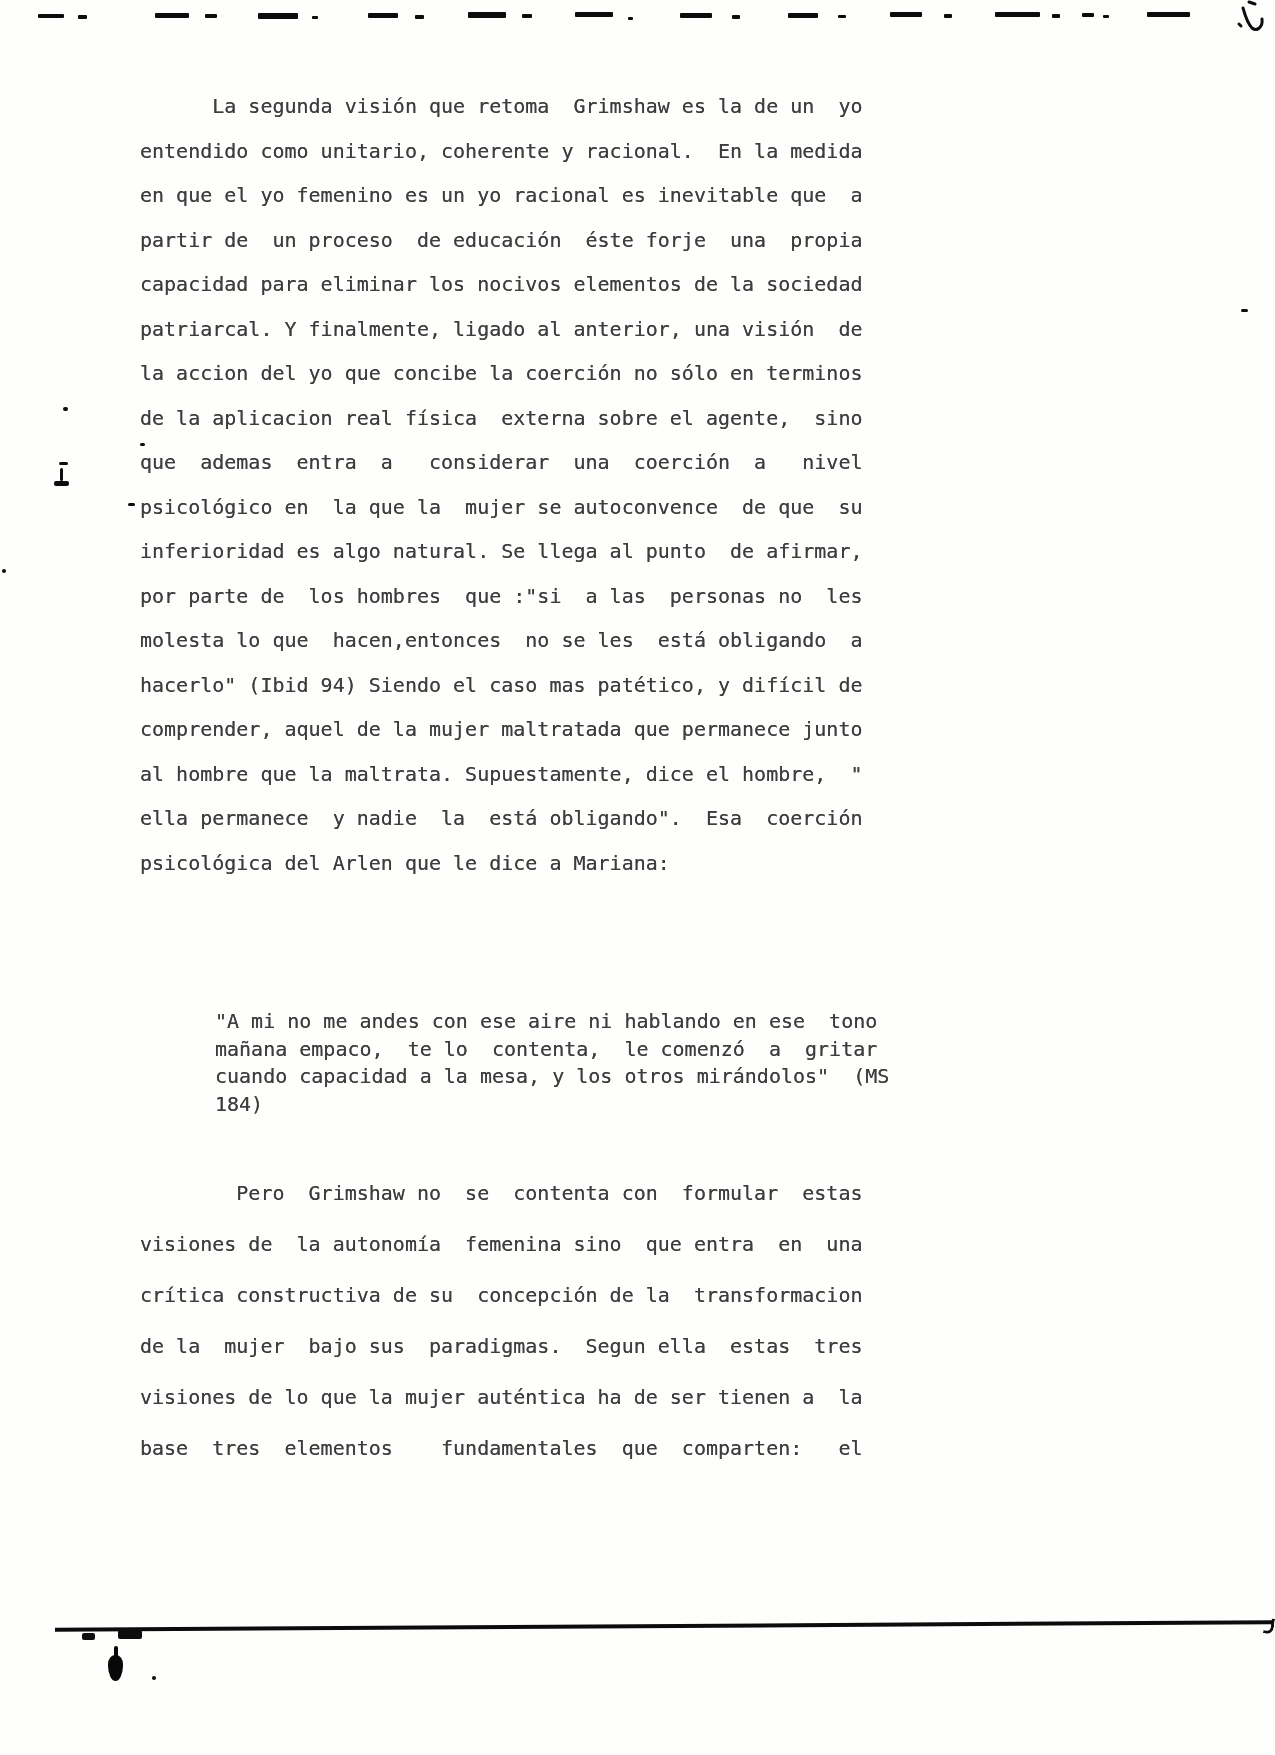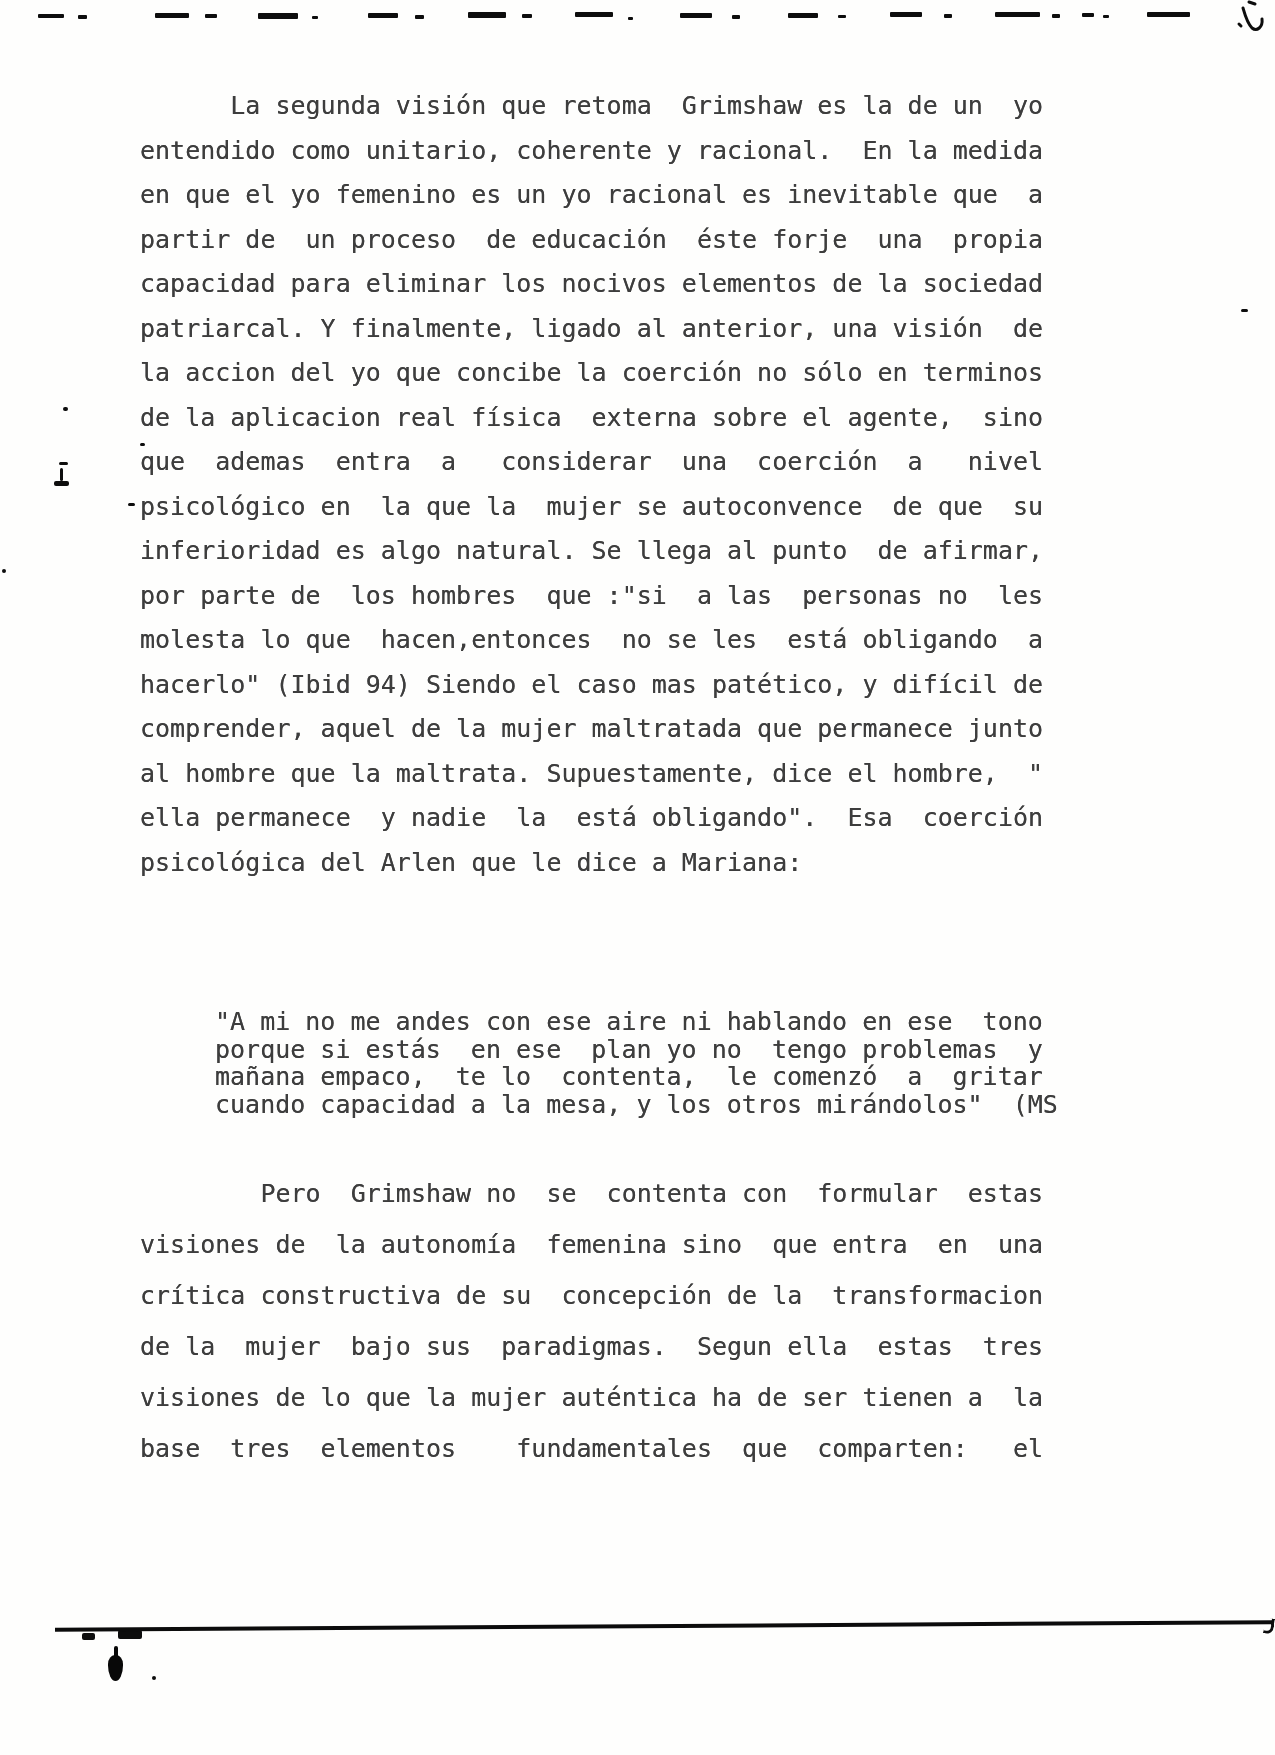--- a/index.html
+++ b/index.html
@@ -9,21 +9,21 @@
     margin:0 auto;
     background:#fefefd;
     overflow:hidden;
     font-family:"DejaVu Sans Mono","Liberation Mono",monospace;
     color:#232323;
   }
   
   .para{
     position:absolute;
     white-space:pre;
-    font-size:25px;
+    font-size:20px;
     letter-spacing:0;
     -webkit-font-smoothing:none;
   }
   .para .line{white-space:pre;}
   #p1{top:84px;left:140px;line-height:44.5px;}
   #quote{top:1008px;left:215px;line-height:27.5px;}
   #p2{top:1168px;left:140px;line-height:51px;}
   
   .line{opacity:.88;text-shadow:0 0 .4px #555;}
   
@@ -81,21 +81,21 @@
     </div>
 
   <svg id="hand-mark" width="46" height="40" viewBox="0 0 46 40">
       <path d="M15 8 C17 15 19 23 24 28 C29 32 35 27 34 19" fill="none" stroke="#0d0d0d" stroke-width="3" stroke-linecap="round"></path>
       <path d="M21 2 L27 4" fill="none" stroke="#0d0d0d" stroke-width="3" stroke-linecap="round"></path>
       <path d="M11 24 L13 26" fill="none" stroke="#0d0d0d" stroke-width="3" stroke-linecap="round"></path>
     </svg>
 
   <div id="text-root">
       <div class="para" id="p1"><div class="line">      La segunda visión que retoma  Grimshaw es la de un  yo</div><div class="line">entendido como unitario, coherente y racional.  En la medida</div><div class="line">en que el yo femenino es un yo racional es inevitable que  a</div><div class="line">partir de  un proceso  de educación  éste forje  una  propia</div><div class="line">capacidad para eliminar los nocivos elementos de la sociedad</div><div class="line">patriarcal. Y finalmente, ligado al anterior, una visión  de</div><div class="line">la accion del yo que concibe la coerción no sólo en terminos</div><div class="line">de la aplicacion real física  externa sobre el agente,  sino</div><div class="line">que  ademas  entra  a   considerar  una  coerción  a   nivel</div><div class="line">psicológico en  la que la  mujer se autoconvence  de que  su</div><div class="line">inferioridad es algo natural. Se llega al punto  de afirmar,</div><div class="line">por parte de  los hombres  que :"si  a las  personas no  les</div><div class="line">molesta lo que  hacen,entonces  no se les  está obligando  a</div><div class="line">hacerlo" (Ibid 94) Siendo el caso mas patético, y difícil de</div><div class="line">comprender, aquel de la mujer maltratada que permanece junto</div><div class="line">al hombre que la maltrata. Supuestamente, dice el hombre,  "</div><div class="line">ella permanece  y nadie  la  está obligando".  Esa  coerción</div><div class="line">psicológica del Arlen que le dice a Mariana:</div></div>
-      <div class="para" id="quote"><div class="line">"A mi no me andes con ese aire ni hablando en ese  tono</div><div class="line">porque si estás  en ese  plan yo no  tengo problemas  y</div><div class="line">mañana empaco,  te lo  contenta,  le comenzó  a  gritar</div><div class="line">cuando capacidad a la mesa, y los otros mirándolos"  (MS</div></div>
+      <div class="para" id="quote"><div class="line">"A mi no me andes con ese aire ni hablando en ese  tono</div><div class="line">mañana empaco,  te lo  contenta,  le comenzó  a  gritar</div><div class="line">cuando capacidad a la mesa, y los otros mirándolos"  (MS</div><div class="line">184)</div></div>
       <div class="para" id="p2"><div class="line">        Pero  Grimshaw no  se  contenta con  formular  estas</div><div class="line">visiones de  la autonomía  femenina sino  que entra  en  una</div><div class="line">crítica constructiva de su  concepción de la  transformacion</div><div class="line">de la  mujer  bajo sus  paradigmas.  Segun ella  estas  tres</div><div class="line">visiones de lo que la mujer auténtica ha de ser tienen a  la</div><div class="line">base  tres  elementos    fundamentales  que  comparten:   el</div></div>
     </div>
 
   <div id="speck-root">
       <div class="speck" style="left: 63px; top: 407px; width: 5px; height: 4px;"></div>
       <div class="speck" style="left: 140px; top: 443px; width: 5px; height: 3px;"></div>
       <div class="speck" style="left: 59px; top: 462px; width: 9px; height: 3px;"></div>
       <div class="speck" style="left: 60px; top: 468px; width: 3px; height: 13px;"></div>
       <div class="speck" style="left: 54px; top: 481px; width: 15px; height: 5px;"></div>
       <div class="speck" style="left: 128px; top: 503px; width: 7px; height: 3px;"></div>

